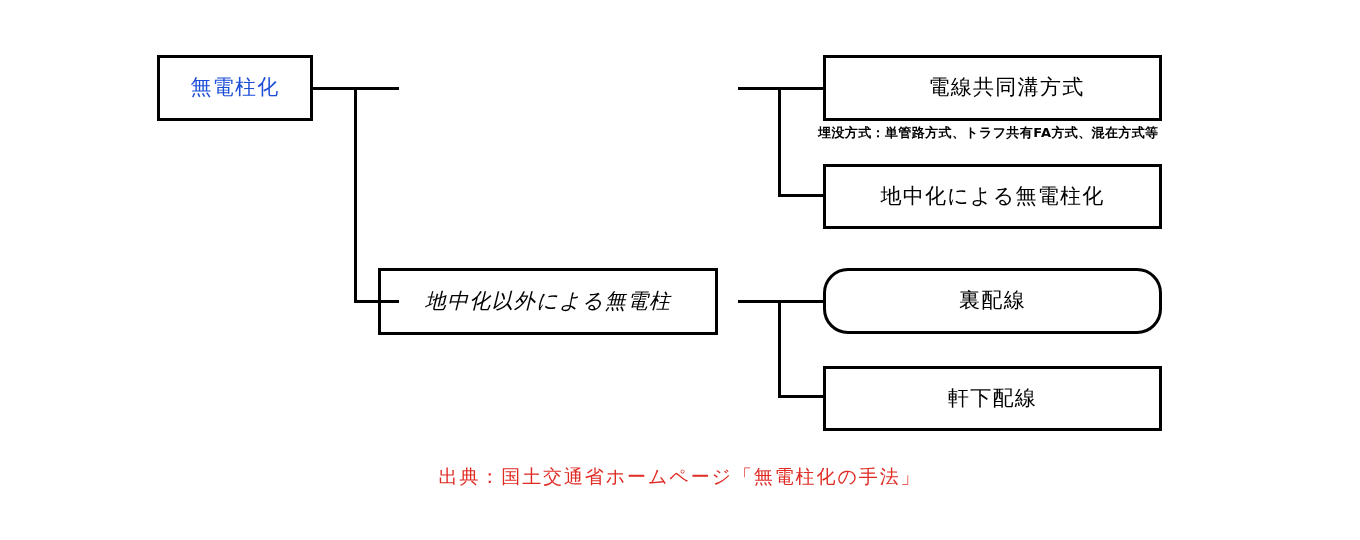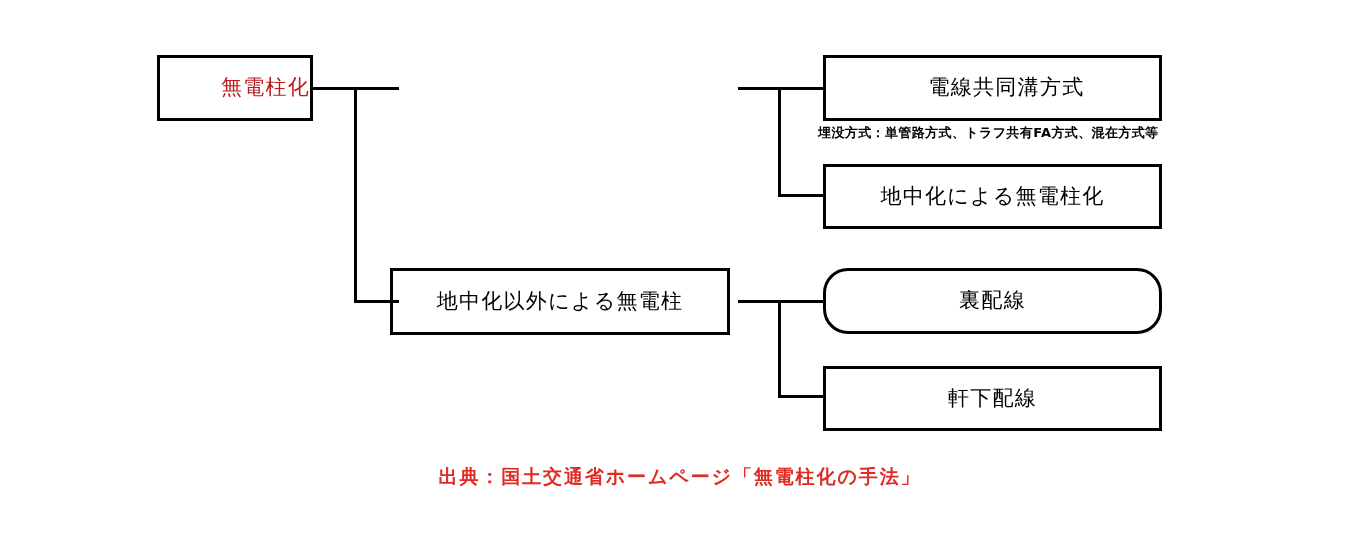--- a/index.html
+++ b/index.html
@@ -29,21 +29,21 @@
     justify-content: center;
     text-align: center;
     font-size: 21px;
     line-height: 1.1;
     letter-spacing: 0.06em;
     color: #000000;
     font-weight: 500;
   }
   .node.root        { left: 157px; top: 55px;  width: 156px; height: 66px; }
   .node.branch-a    { left: 398px; top: 55px;  width: 340px; height: 67px; }
-  .node.branch-b    { left: 390px; top: 268px; width: 340px; height: 67px; }
+  .node.branch-b    { left: 378px; top: 268px; width: 340px; height: 67px; font-style: italic; }
   .node.leaf-a1     { left: 823px; top: 55px;  width: 339px; height: 66px; }
   .node.leaf-a2     { left: 823px; top: 164px; width: 339px; height: 65px; }
   .node.leaf-b1     { left: 823px; top: 268px; width: 339px; height: 66px; }
   .node.leaf-b2     { left: 823px; top: 366px; width: 339px; height: 65px; justify-content: center; }
 
   .connector {
     position: absolute;
     background: #000000;
   }
   .connector.h { height: 3px; }
@@ -81,29 +81,29 @@
     font-weight: 600;
   }
   .footer-note {
     position: absolute;
     left: 0;
     top: 464px;
     width: 1360px;
     text-align: center;
     font-size: 19px;
     letter-spacing: 0.1em;
-    font-weight: 700;
+    font-weight: 400;
   }
 </style>
 </head>
 <body>
 
 <div id="canvas" style="background: rgb(255, 255, 255);">
 
-  <div class="node root" style="border-color: rgb(0, 0, 0); color: #b91c1c; justify-content: flex-end;">
+  <div class="node root" style="border-color: rgb(0, 0, 0); color: #1d4ed8;">
     <span>無電柱化</span>
   </div>
 
 
   <div class="node branch-b" style="border-color: rgb(0, 0, 0); color: rgb(0, 0, 0);">
     <span>地中化以外による無電柱</span>
   </div>
 
   <div class="node leaf-a1" style="border-color: rgb(0, 0, 0); color: rgb(0, 0, 0); padding-left: 28px;">
     <span>電線共同溝方式</span>

